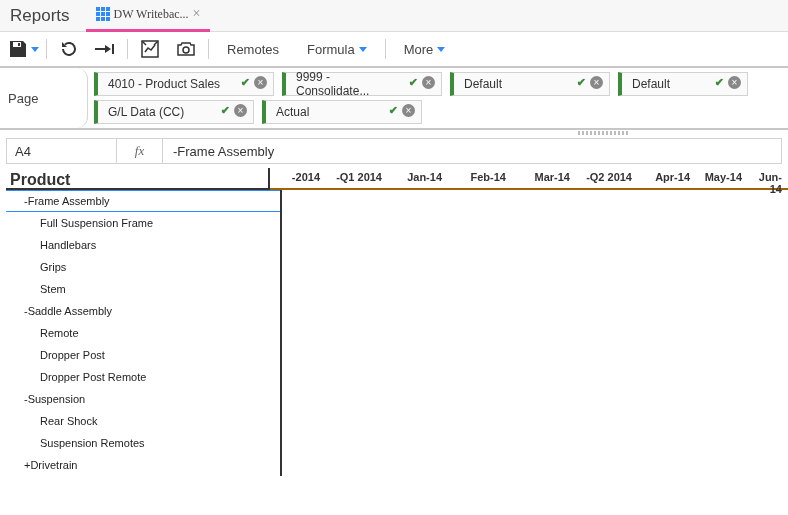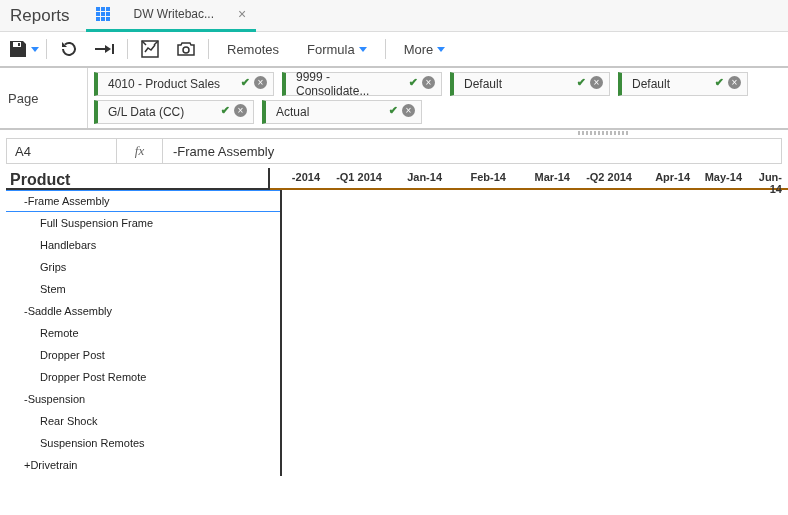--- a/index.html
+++ b/index.html
@@ -2,34 +2,34 @@
 <html><head>
 <meta charset="utf-8">
 <style>
   * { box-sizing: border-box; }
   html, body { margin:0; padding:0; font-family:"Segoe UI",Arial,sans-serif; font-size:13px; color:#333; background:#fff; }
   .root { width:788px; height:515px; overflow:hidden; position:relative; }
 
   
   .tabs-row { display:flex; align-items:center; height:32px; background:#f7f7f7; border-bottom:1px solid #dcdcdc; }
   .reports-label { padding:0 16px 0 10px; font-size:17px; color:#444; }
-  .tab { display:flex; align-items:center; gap:24px; height:32px; padding:0 10px; border-bottom:3px solid #14b8a6; font-size:12px; color:#444; }
+  .tab { display:flex; align-items:center; gap:4px; height:32px; padding:0 10px; border-bottom:3px solid #ec4899; font-size:12px; color:#444;font-family:Liberation Serif, serif; }
   .tab svg { width:14px; height:14px; }
   .tab-close { font-size:14px; color:#888; cursor:pointer; }
 
   
   .toolbar { display:flex; align-items:center; height:36px; border-bottom:2px solid #c7c7c7; padding:0 6px; gap:0; }
   .tb-btn { width:36px; height:36px; display:flex; align-items:center; justify-content:center; cursor:pointer; }
   .tb-sep { width:1px; height:20px; background:#d0d0d0; margin:0 4px; }
   .tb-text { padding:0 14px; font-size:13px; color:#444; cursor:pointer; display:flex; align-items:center; gap:4px; height:36px;}
   .caret { width:0;height:0;border-left:4px solid transparent;border-right:4px solid transparent;border-top:5px solid #2e8bff;display:inline-block;}
 
   
   .page-row { display:flex; border-bottom:2px solid #c7c7c7; }
-  .page-label { width:88px; display:flex; align-items:center; justify-content:flex-start; padding-left:8px; font-size:13px; color:#444; border-right:1px solid #d6d6d6; }
+  .page-label { width:88px; display:flex; align-items:center; justify-content:flex-start; padding-left:8px; font-size:13px; color:#444; border-right:1px solid #d6d6d6;border-radius:11px; }
   .filters { flex:1; padding:4px 6px; }
   .filter-line { display:flex; gap:8px; margin-bottom:4px; }
   .filter-line:last-child { margin-bottom:0; }
   .pill { position:relative; height:24px; background:#fafafa; border:1px solid #d2d2d2; display:flex; align-items:center; padding:0 40px 0 10px; font-size:12px; color:#333; border-left:4px solid #3b8b3b; cursor:pointer; }
   .pill .ctl { position:absolute; right:6px; top:3px; display:flex; gap:4px; align-items:center; }
   .check { color:#3b8b3b; font-weight:bold; font-size:11px;}
   .xbtn { width:13px; height:13px; border-radius:50%; background:#888; color:#fff; font-size:10px; display:flex; align-items:center; justify-content:center; line-height:1; }
 
   
   .grip { height:6px; display:flex; justify-content:flex-end; padding-right:160px; }

